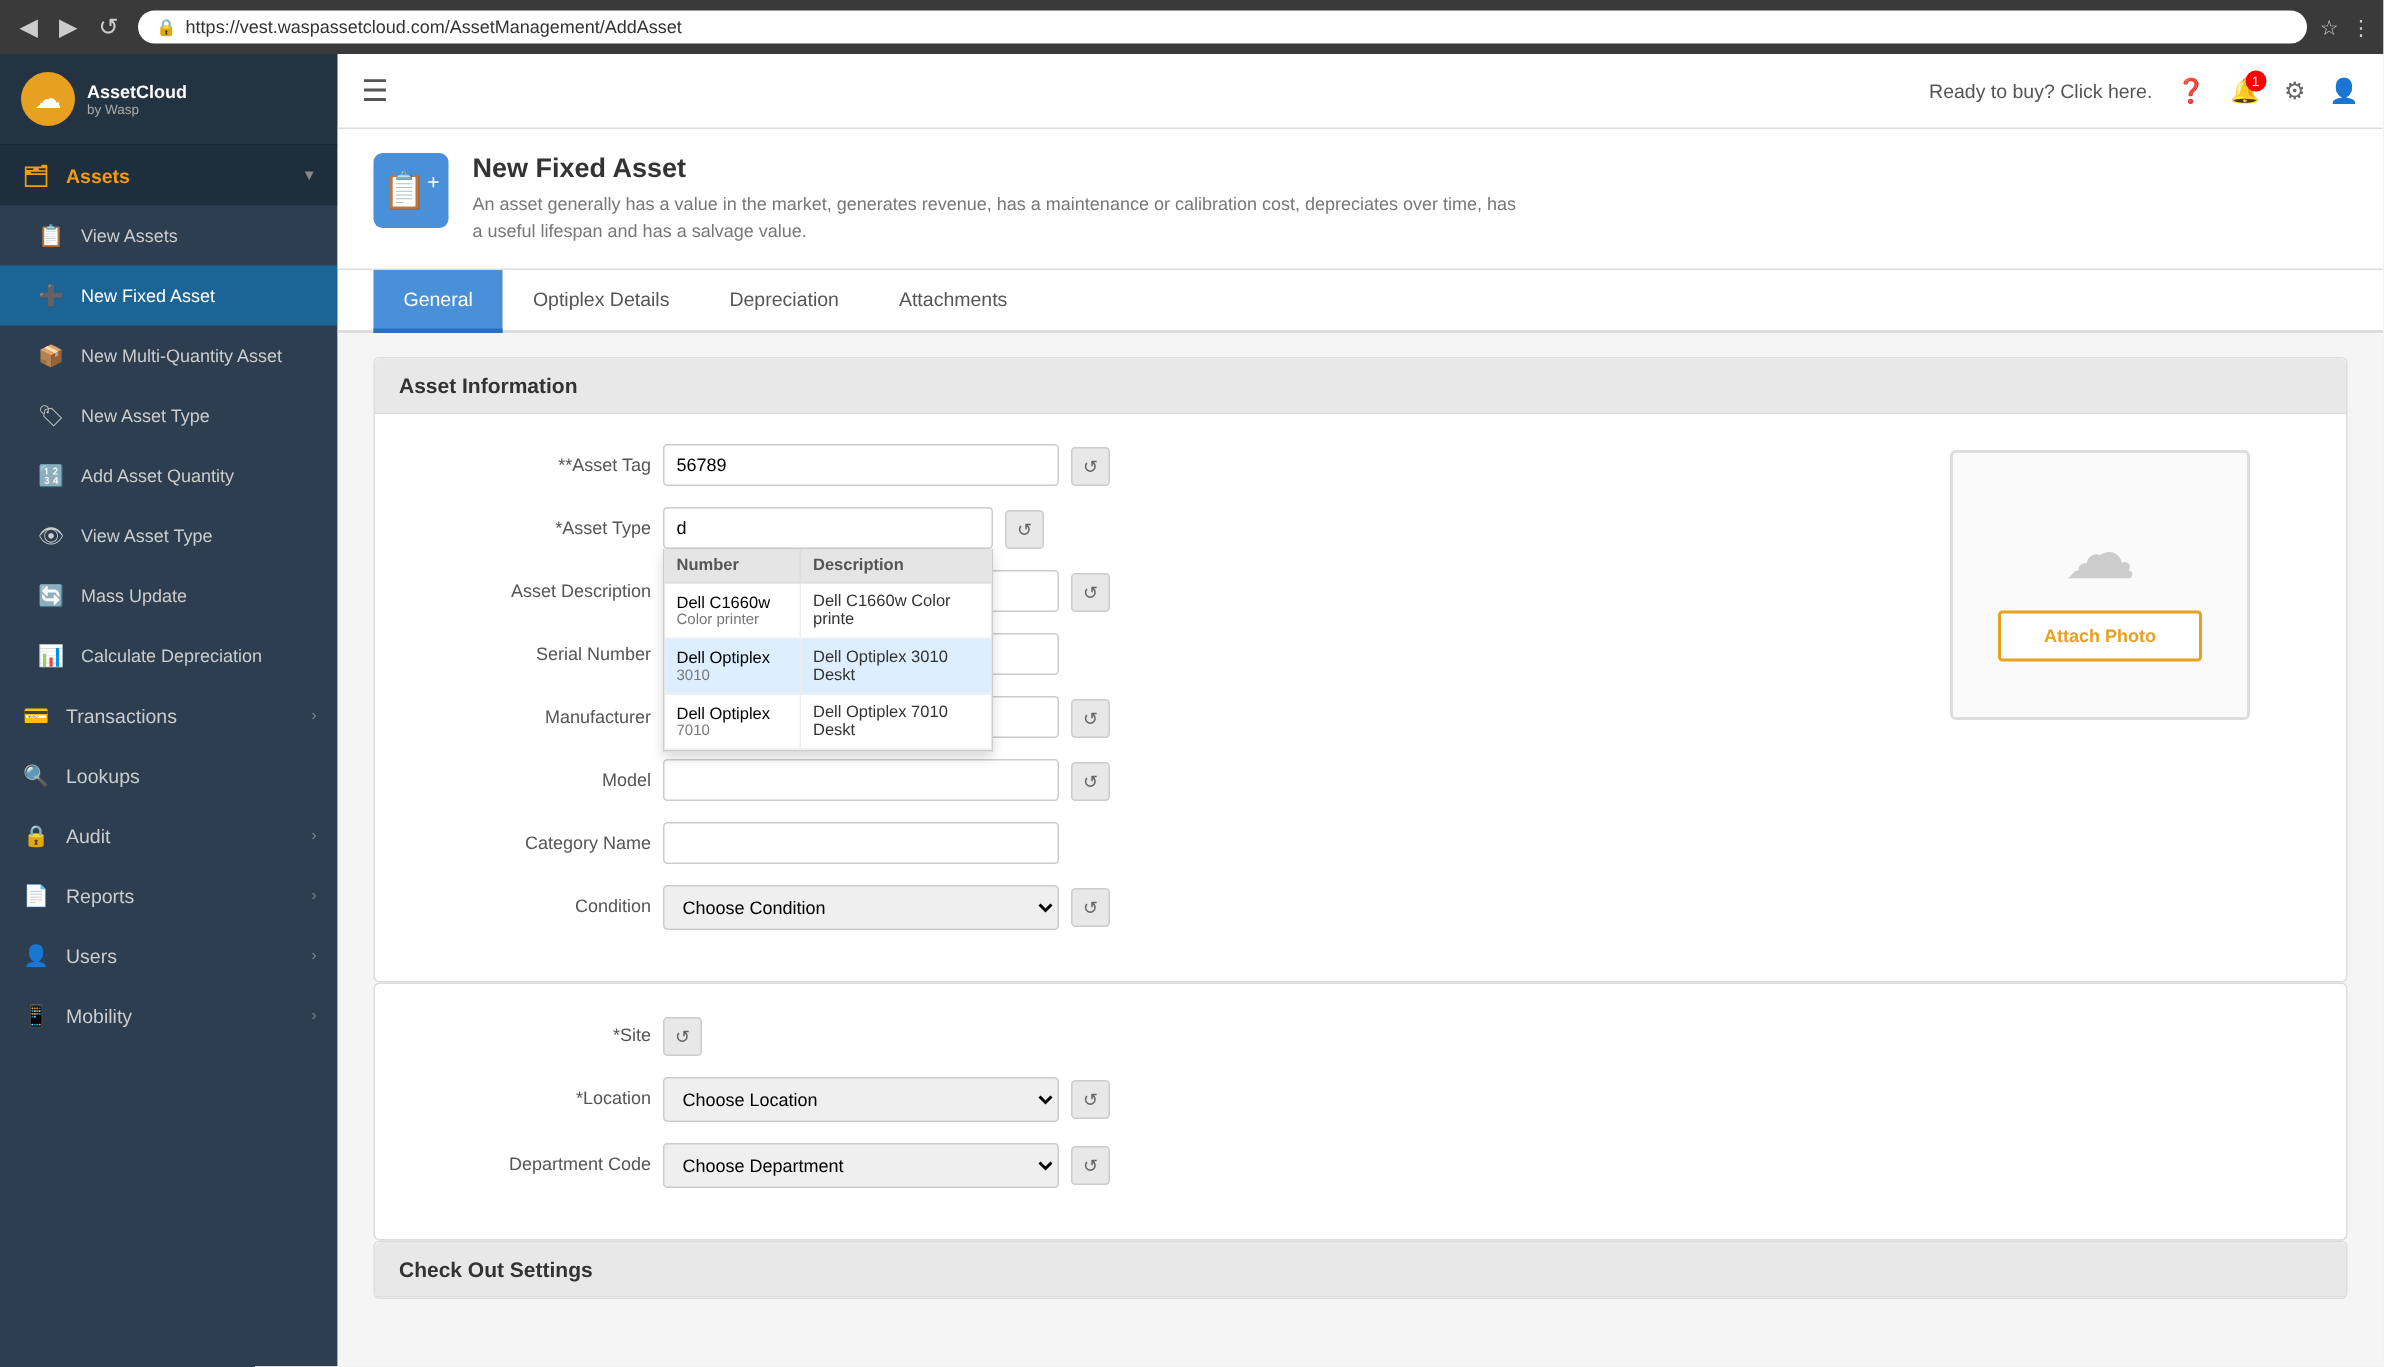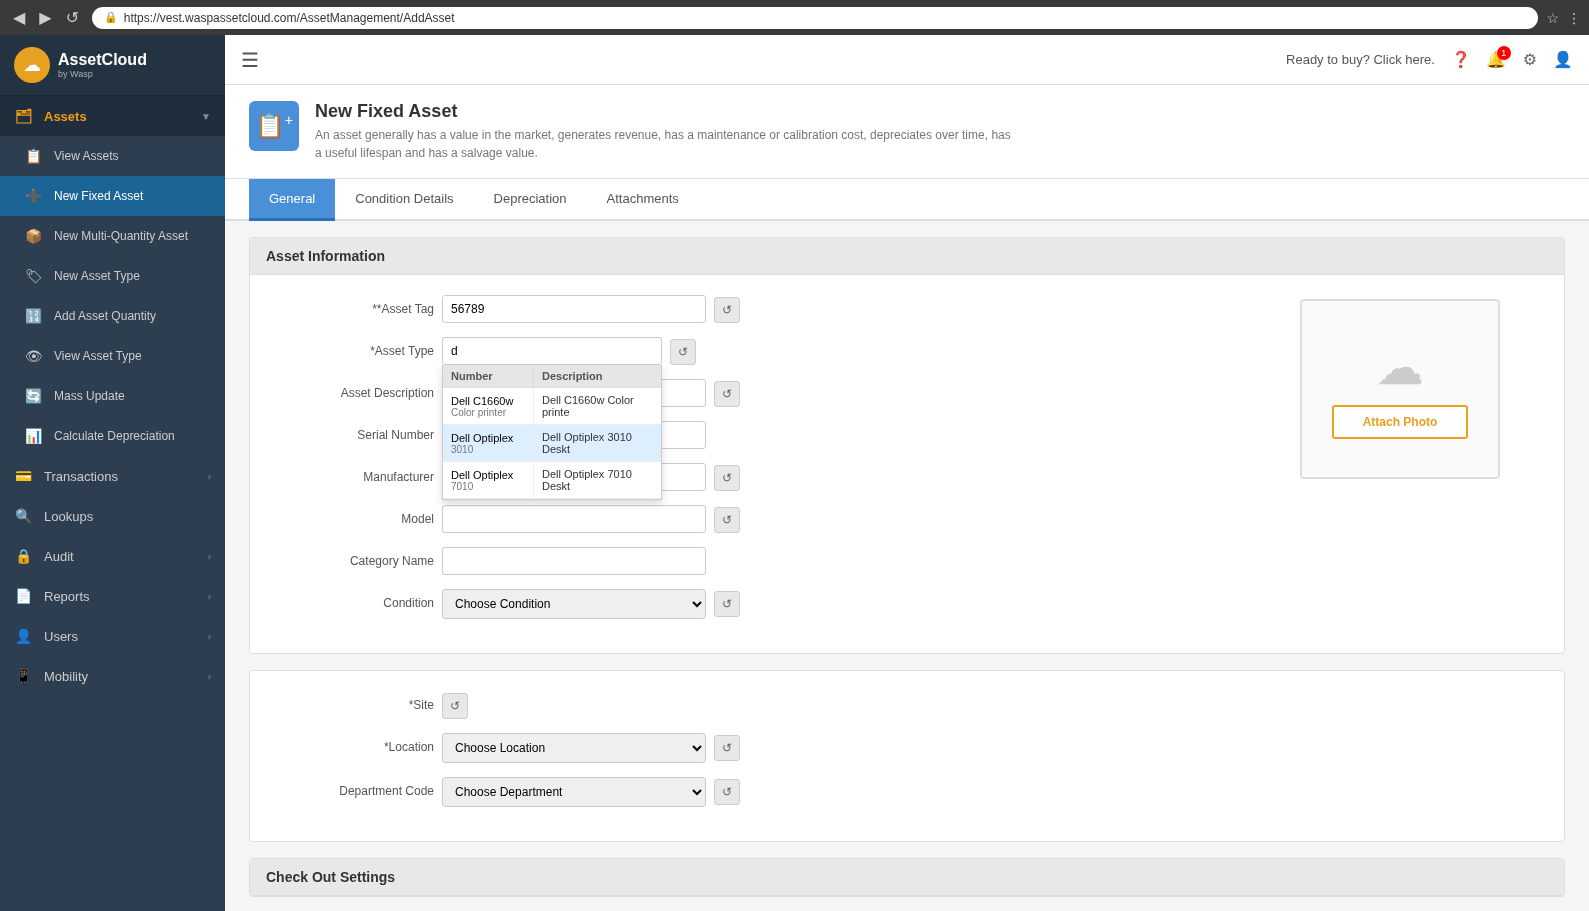--- a/index.html
+++ b/index.html
@@ -15,21 +15,21 @@
     .browser-actions { display: flex; gap: 8px; color: #ccc; font-size: 14px; }
 
     
     .app { display: flex; flex: 1; overflow: hidden; }
 
     
     .sidebar { width: 225px; background: #2c3e50; color: white; display: flex; flex-direction: column; overflow-y: auto; }
     .sidebar-logo { padding: 12px 14px; background: #243342; display: flex; align-items: center; gap: 8px; border-bottom: 1px solid #1a2535; }
     .logo-icon { width: 36px; height: 36px; background: #e8a020; border-radius: 50%; display: flex; align-items: center; justify-content: center; font-size: 18px; }
     .logo-text { display: flex; flex-direction: column; }
-    .logo-main { font-weight: bold; font-size: 16px; color: white; }
+    .logo-main { font-weight: bold; font-size: 12px; color: white; }
     .logo-sub { font-size: 9px; color: #aaa; }
     .sidebar-item { display: flex; align-items: center; padding: 10px 14px; cursor: pointer; color: #ccc; font-size: 13px; gap: 10px; transition: background 0.2s; }
     .sidebar-item.active { background: #1a6496; color: white; }
     .sidebar-item.section-header { background: #1f2e3d; color: #f39c12; font-size: 13px; font-weight: bold; padding: 10px 14px; display: flex; align-items: center; justify-content: space-between; }
     .sidebar-item .item-icon { width: 20px; height: 20px; display: flex; align-items: center; justify-content: center; font-size: 14px; flex-shrink: 0; }
     .sidebar-item .item-label { flex: 1; }
     .sidebar-item .arrow { font-size: 10px; color: #888; }
     .sidebar-sub { padding-left: 0; }
     .sidebar-sub .sidebar-item { padding-left: 24px; font-size: 12px; }
 
@@ -49,21 +49,21 @@
     .page-header-text h2 { font-size: 18px; color: #333; margin-bottom: 4px; }
     .page-header-text p { font-size: 12px; color: #777; max-width: 700px; line-height: 1.5; }
 
     .tabs-bar { background: white; padding: 0 24px; border-bottom: 2px solid #ddd; display: flex; gap: 0; }
     .tab-btn { padding: 12px 20px; font-size: 13px; border: none; background: none; cursor: pointer; color: #555; border-bottom: 3px solid transparent; margin-bottom: -2px; }
     .tab-btn.active { color: white; background: #4a90d9; border-bottom: 3px solid #2a70b9; }
 
     .form-content { padding: 16px 24px; }
 
     
-    .form-section { background: white; border: 1px solid #ddd; border-radius: 4px; margin-bottom: 16px; }
+    .form-section { background: white; border: 1px solid #ddd; border-radius: 4px; }
     .section-title { background: #e8e8e8; padding: 10px 16px; font-size: 14px; font-weight: bold; color: #333; border-bottom: 1px solid #ddd; border-radius: 4px 4px 0 0; }
     .section-body { padding: 20px 24px; }
 
     .form-row { display: flex; align-items: flex-start; margin-bottom: 14px; gap: 8px; }
     .form-label { width: 160px; text-align: right; padding-top: 7px; font-size: 12px; color: #555; flex-shrink: 0; }
     .form-control { width: 264px; padding: 6px 8px; border: 1px solid #ccc; border-radius: 3px; font-size: 12px; }
     .form-icon-btn { width: 26px; height: 26px; background: #e8e8e8; border: 1px solid #ccc; border-radius: 3px; display: flex; align-items: center; justify-content: center; cursor: pointer; color: #666; font-size: 12px; flex-shrink: 0; margin-top: 2px; }
 
     
     .dropdown-wrapper { position: relative; width: 220px; }
@@ -210,21 +210,21 @@
           <span style="font-size:24px;">📋<sup style="font-size:14px;">+</sup></span>
         </div>
         <div class="page-header-text">
           <h2>New Fixed Asset</h2>
           <p>An asset generally has a value in the market, generates revenue, has a maintenance or calibration cost, depreciates over time, has a useful lifespan and has a salvage value.</p>
         </div>
       </div>
 
       <div class="tabs-bar">
         <button class="tab-btn active">General</button>
-        <button class="tab-btn">Condition Details</button>
+        <button class="tab-btn">Optiplex Details</button>
         <button class="tab-btn">Depreciation</button>
         <button class="tab-btn">Attachments</button>
       </div>
 
       <div class="form-content">
 
         <div class="form-section">
           <div class="section-title">Asset Information</div>
           <div class="section-body">
             <div class="form-asset-info">

